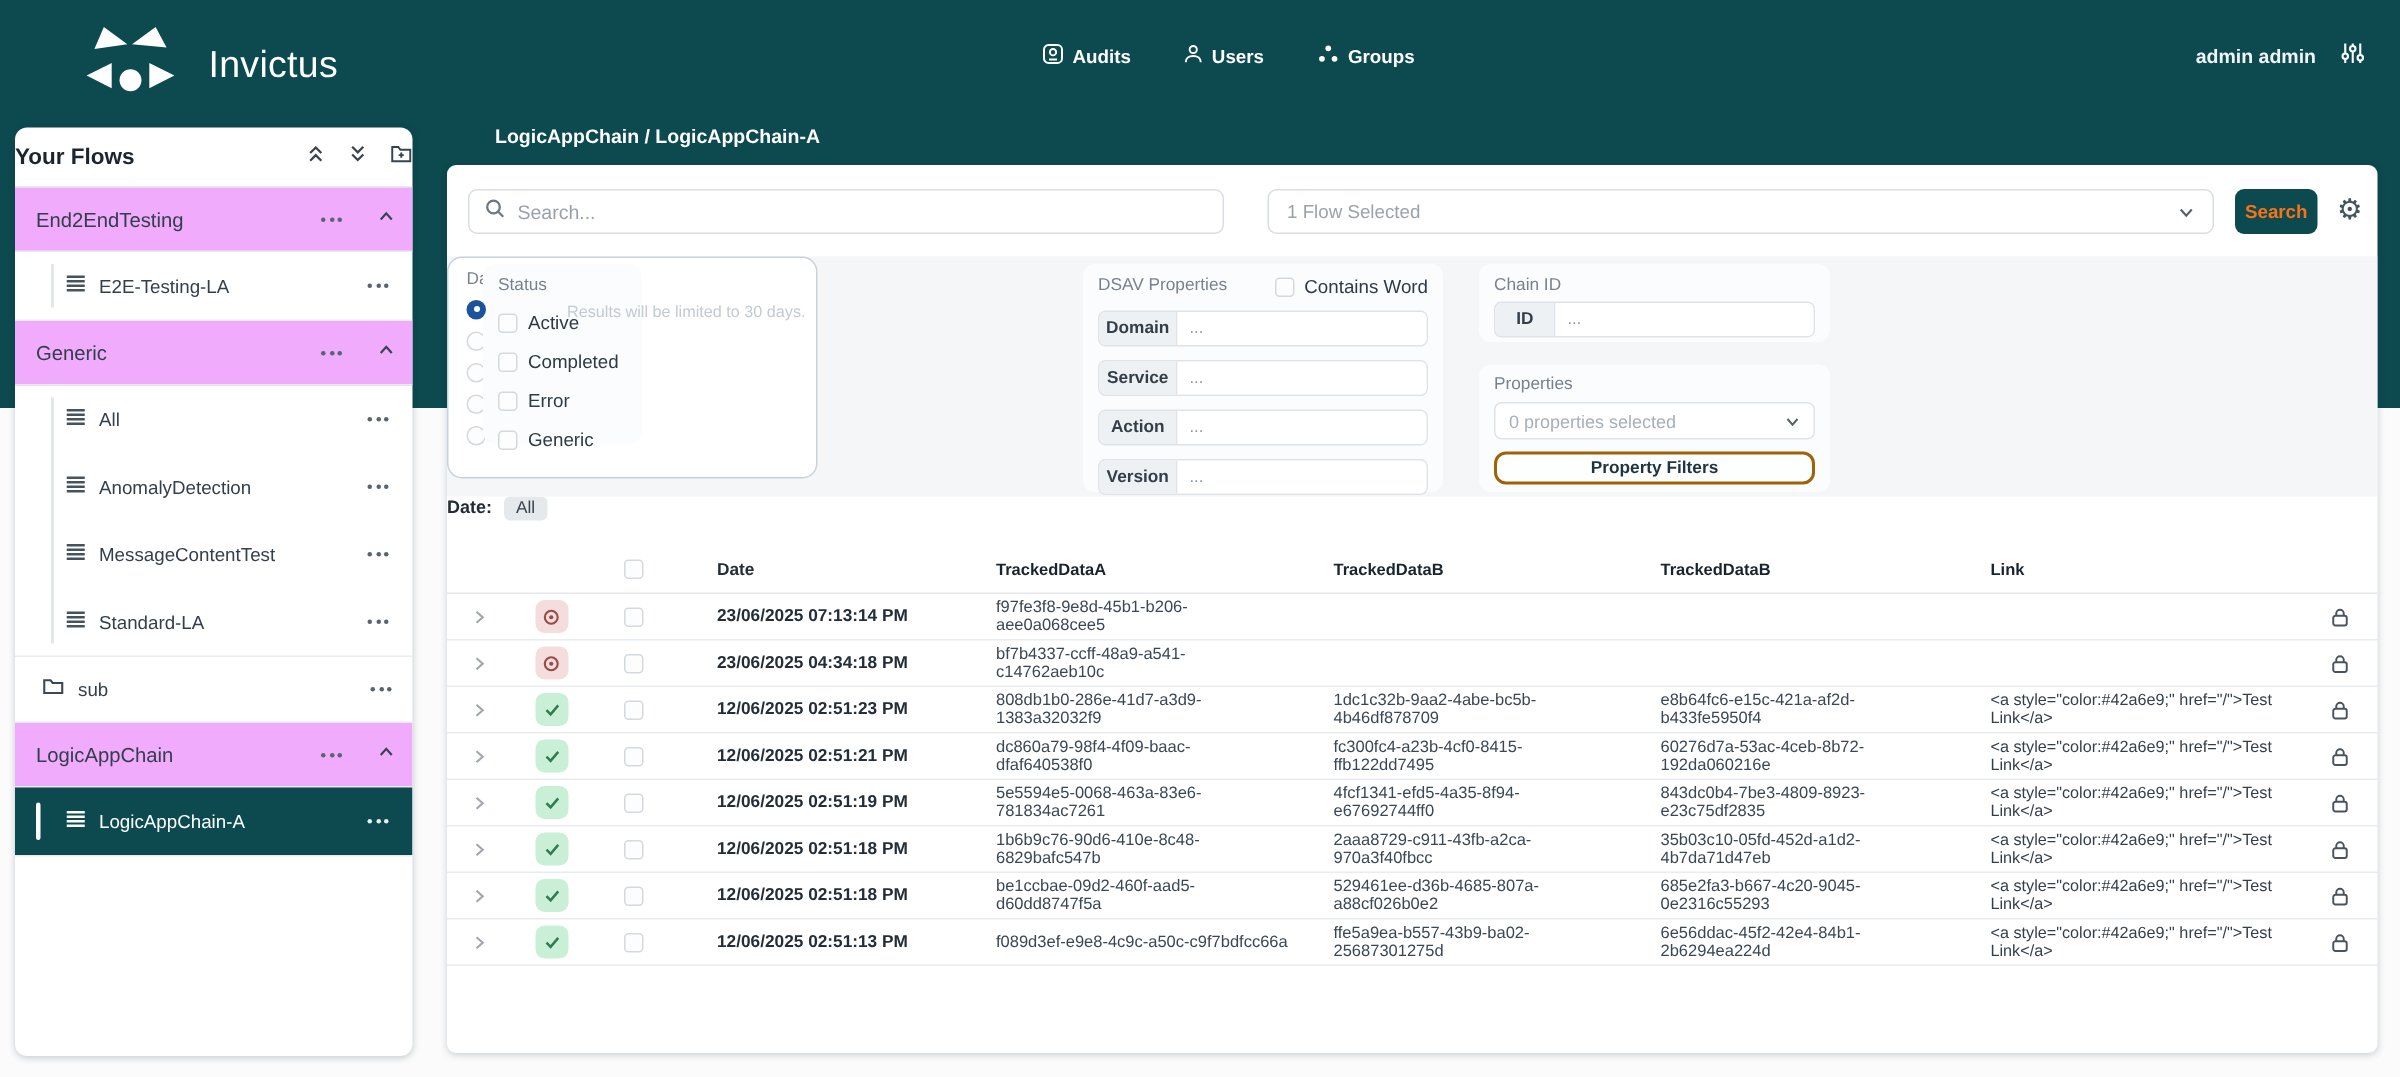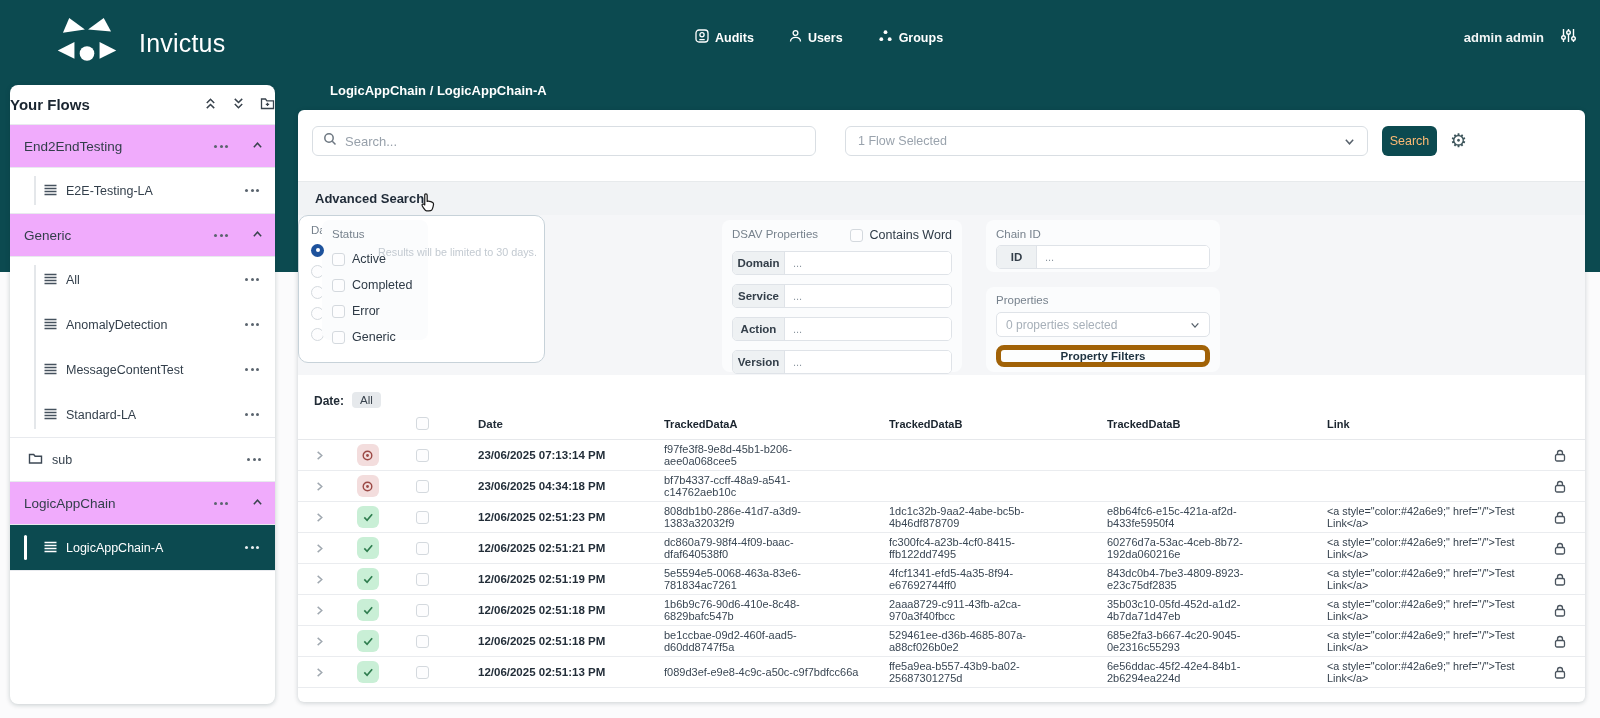--- a/index.html
+++ b/index.html
@@ -49,26 +49,26 @@
   
   .panel { position:absolute; left:298px; top:110px; width:1287px; height:592px; background:#fff;
     border-radius:6px; box-shadow:0 1px 5px rgba(10,35,40,.20); overflow:hidden; }
 
   .search-row { position:relative; height:61px; padding:16px 0 0 14px; display:flex; align-items:flex-start; }
   .search-box { width:504px; height:30px; border:1px solid #d9dee3; border-radius:6px; background:#fff;
     display:flex; align-items:center; padding:0 10px; gap:8px; }
   .search-box input { border:none; outline:none; flex:1; font-size:13px; color:#333; background:transparent;
     font-family:"Liberation Sans", sans-serif; }
   .search-box input::placeholder { color:#98a1ab; }
-  .flow-select { margin-left:29px; width:523px; height:30px; border:1px solid #d9dee3; border-radius:6px;
+  .flow-select { margin-left:29px; width:631px; height:30px; border:1px solid #d9dee3; border-radius:6px;
     display:flex; align-items:center; padding:0 12px; cursor:pointer; background:#fff; }
   .flow-select span { font-size:12.5px; color:#9aa3ad; }
   .flow-select svg { margin-left:auto; }
-  .search-btn { margin-left:14px; width:55px; height:30px; background:#0c4a50; color:#fdba74; border:none;
-    border-radius:6px; font-size:12.5px; font-weight:400; cursor:pointer; font-family:"Liberation Sans", sans-serif; }
+  .search-btn { margin-left:14px; width:55px; height:30px; background:#0c4a50; color:#f97316; border:none;
+    border-radius:6px; font-size:12.5px; font-weight:700; cursor:pointer; font-family:"Liberation Sans", sans-serif; }
   .gear { margin-left:13px; font-size:19px; color:#3f565c; line-height:30px; cursor:pointer; }
 
   .adv-band { position:relative; height:34px; margin-top:10px; background:#f1f3f5; border-top:1px solid #e7eaec;
     display:flex; align-items:center; padding-left:17px; }
   .adv-title { font-size:13px; font-weight:700; color:#1f2a37; }
   .cursor-hand { position:absolute; left:120px; top:9px; z-index:6; }
 
   .adv-content { position:relative; height:160px; background:#f5f6f8; }
   .box-title { font-size:11.5px; color:#77828d; }
   .abox { position:absolute; background:#fbfcfd; border-radius:8px; }
@@ -98,25 +98,25 @@
 
   .chain-box { left:688px; top:5px; width:234px; height:52px; padding:8px 10px 3px; }
   .chain-box .field-chip { width:40px; }
   .chain-box .field-row { margin-top:5px; }
 
   .props-box { left:688px; top:72px; width:234px; height:85px; padding:7px 10px; }
   .props-select { margin-top:6px; height:25px; border:1px solid #dfe3e8; border-radius:5px; background:#fff;
     display:flex; align-items:center; padding:0 9px; cursor:pointer; }
   .props-select span { font-size:12px; color:#a7b0b9; }
   .props-select svg { margin-left:auto; }
-  .props-btn { margin-top:8px; width:100%; height:22px; background:#fdfefe; border:5px solid #a16207;
+  .props-btn { margin-top:8px; width:100%; height:22px; background:#fdfefe; border:2px solid #a16207;
     border-radius:8px; color:#1f3340; font-size:11.5px; font-weight:600; cursor:pointer;
     font-family:"Liberation Sans", sans-serif; }
 
-  .chip-row { height:33px; display:flex; align-items:flex-end; padding-left:16px; }
+  .chip-row { height:33px; display:flex; align-items:flex-start; }
   .chip-label { font-size:12px; font-weight:700; color:#222c36; }
   .chip { margin-left:8px; background:#e6e9ec; border-radius:4px; padding:2px 8px; font-size:11.5px; color:#39434d; }
 
   .tr { display:grid; grid-template-columns:42px 55px 55px 210px 225px 218px 220px 212px 50px;
     align-items:center; min-height:31px; border-bottom:1px solid #eaecef; }
   .tr.th { min-height:32px; border-bottom:1px solid #e6e8eb; }
   .th-cell { font-size:11px; font-weight:700; color:#1a242e; }
   .c-exp, .c-st, .c-cb, .c-lock { display:flex; justify-content:center; align-items:center; }
   .c-date { padding-left:28px; font-size:11.5px; font-weight:600; color:#232e39; }
   .c-g { padding-left:4px; font-size:11px; color:#3a4754; line-height:12.5px; max-width:168px; }
@@ -370,28 +370,20 @@
       <div class="flow-select">
         <span>1 Flow Selected</span>
         <svg width="11" height="11" viewBox="0 0 12 12" fill="none" stroke="#57616b" stroke-width="1.6">
             <path d="M2 4l4 4.5L10 4"></path>
           </svg>
       </div>
       <button class="search-btn">Search</button>
       <span class="gear">⚙</span>
     </div>
 
-    <div class="adv-band">
-      <span class="adv-title">Advanced Search</span>
-      <span class="cursor-hand">
-        <svg width="21" height="24" viewBox="0 0 24 26" fill="#fff" stroke="#1c1c1c" stroke-width="1.4" stroke-linejoin="round">
-          <path d="M9 2.5c.9 0 1.5.7 1.5 1.5v7.2l1.5-.4c.4-.1 5 1.1 5.6 2.4.6 1.3-.8 6.7-2 8-.9 1-5.6 1.1-6.9.3-1.1-.7-4.1-5-4.1-6.2 0-1.1 1.3-1.5 2.1-.9l1 .8V4c0-.8.4-1.5 1.3-1.5z"></path>
-        </svg>
-      </span>
-    </div>
 
     <div class="adv-content">
 
       <div class="abox status-box">
         <div class="box-title">Status</div>
         <div class="opt-row">
           <span class="cb"></span>
           <span class="opt-label">Active</span>
         </div>
         <div class="opt-row">

